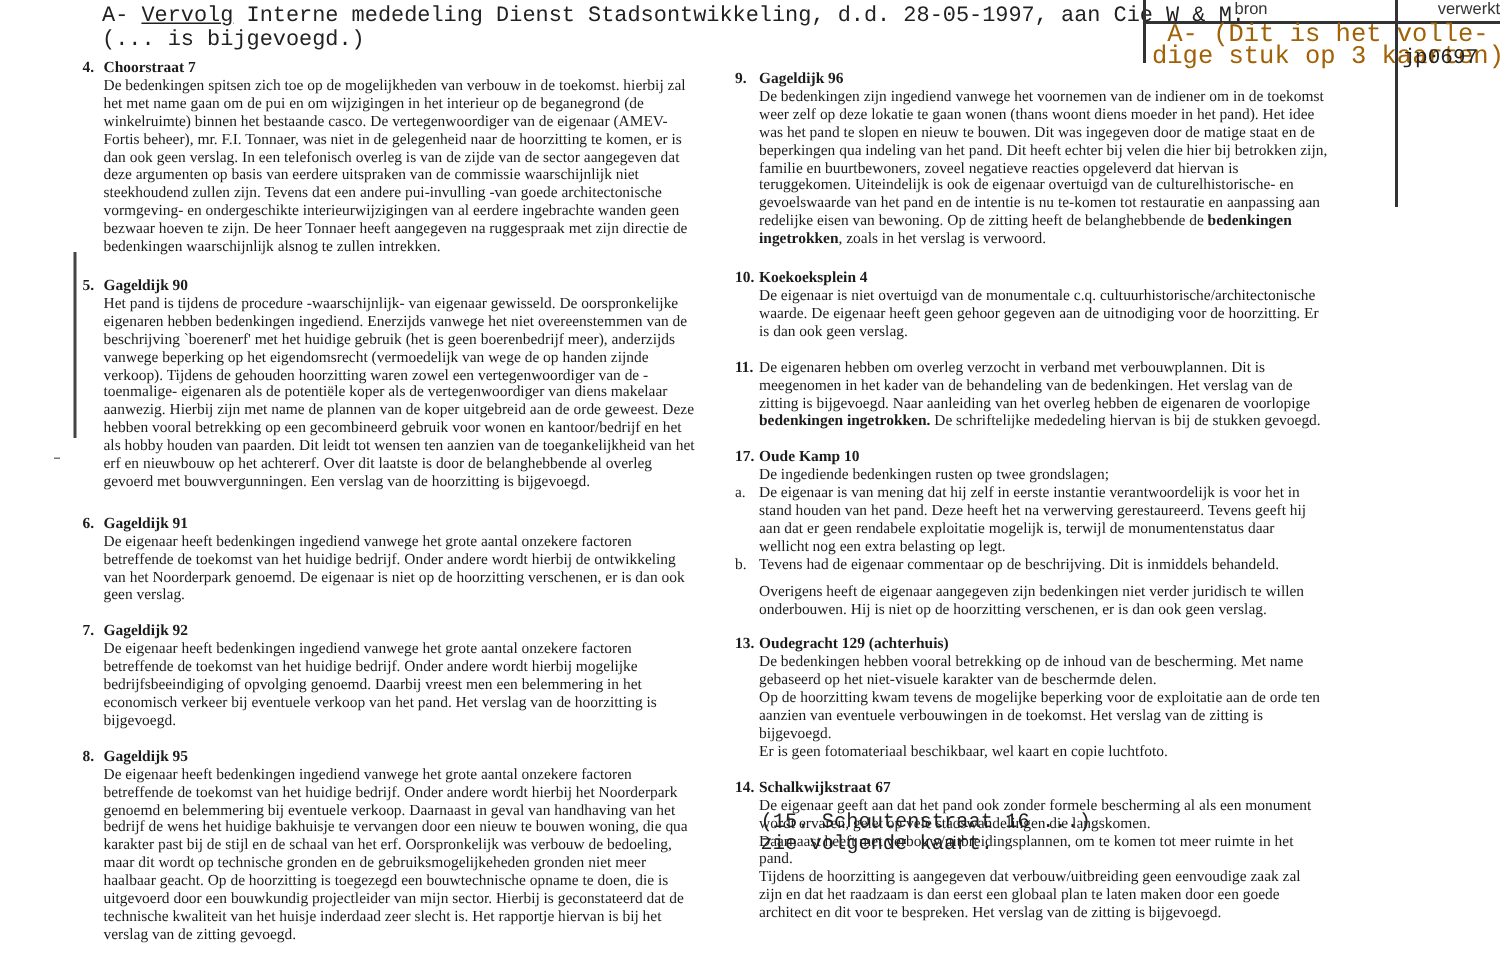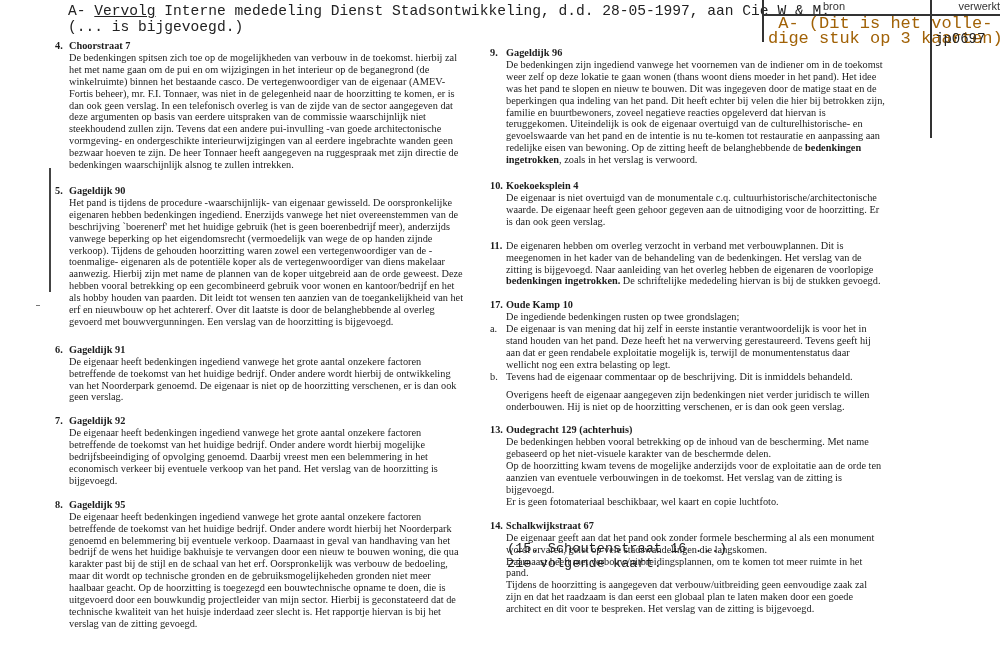--- a/index.html
+++ b/index.html
@@ -142,21 +142,21 @@
     <div class="sub">
       <span class="lbl">b.</span>
       <div>Tevens had de eigenaar commentaar op de beschrijving. Dit is inmiddels behandeld.</div>
     </div>
     <div class="body para-gap">Overigens heeft de eigenaar aangegeven zijn bedenkingen niet verder juridisch te willen onderbouwen. Hij is niet op de hoorzitting verschenen, er is dan ook geen verslag.</div>
   </div>
   <div class="item">
     <span class="num">13.</span>
     <span class="title">Oudegracht 129 (achterhuis)</span>
     <div class="body">De bedenkingen hebben vooral betrekking op de inhoud van de bescherming. Met name gebaseerd op het niet-visuele karakter van de beschermde delen.</div>
-    <div class="body">Op de hoorzitting kwam tevens de mogelijke anderzijds voor de exploitatie aan de orde ten aanzien van eventuele verbouwingen in de toekomst. Het verslag van de zitting is bijgevoegd.</div>
+    <div class="body">Op de hoorzitting kwam tevens de mogelijke beperking voor de exploitatie aan de orde ten aanzien van eventuele verbouwingen in de toekomst. Het verslag van de zitting is bijgevoegd.</div>
     <div class="body">Er is geen fotomateriaal beschikbaar, wel kaart en copie luchtfoto.</div>
   </div>
   <div class="item">
     <span class="num">14.</span>
     <span class="title">Schalkwijkstraat 67</span>
     <div class="body">De eigenaar geeft aan dat het pand ook zonder formele bescherming al als een monument wordt ervaren, gelet op vele stadswandelingen die langskomen.</div>
     <div class="body">Daarnaast heeft met verbouw/uitbreidingsplannen, om te komen tot meer ruimte in het pand.</div>
     <div class="body">Tijdens de hoorzitting is aangegeven dat verbouw/uitbreiding geen eenvoudige zaak zal zijn en dat het raadzaam is dan eerst een globaal plan te laten maken door een goede architect en dit voor te bespreken. Het verslag van de zitting is bijgevoegd.</div>
   </div>
 </div>

